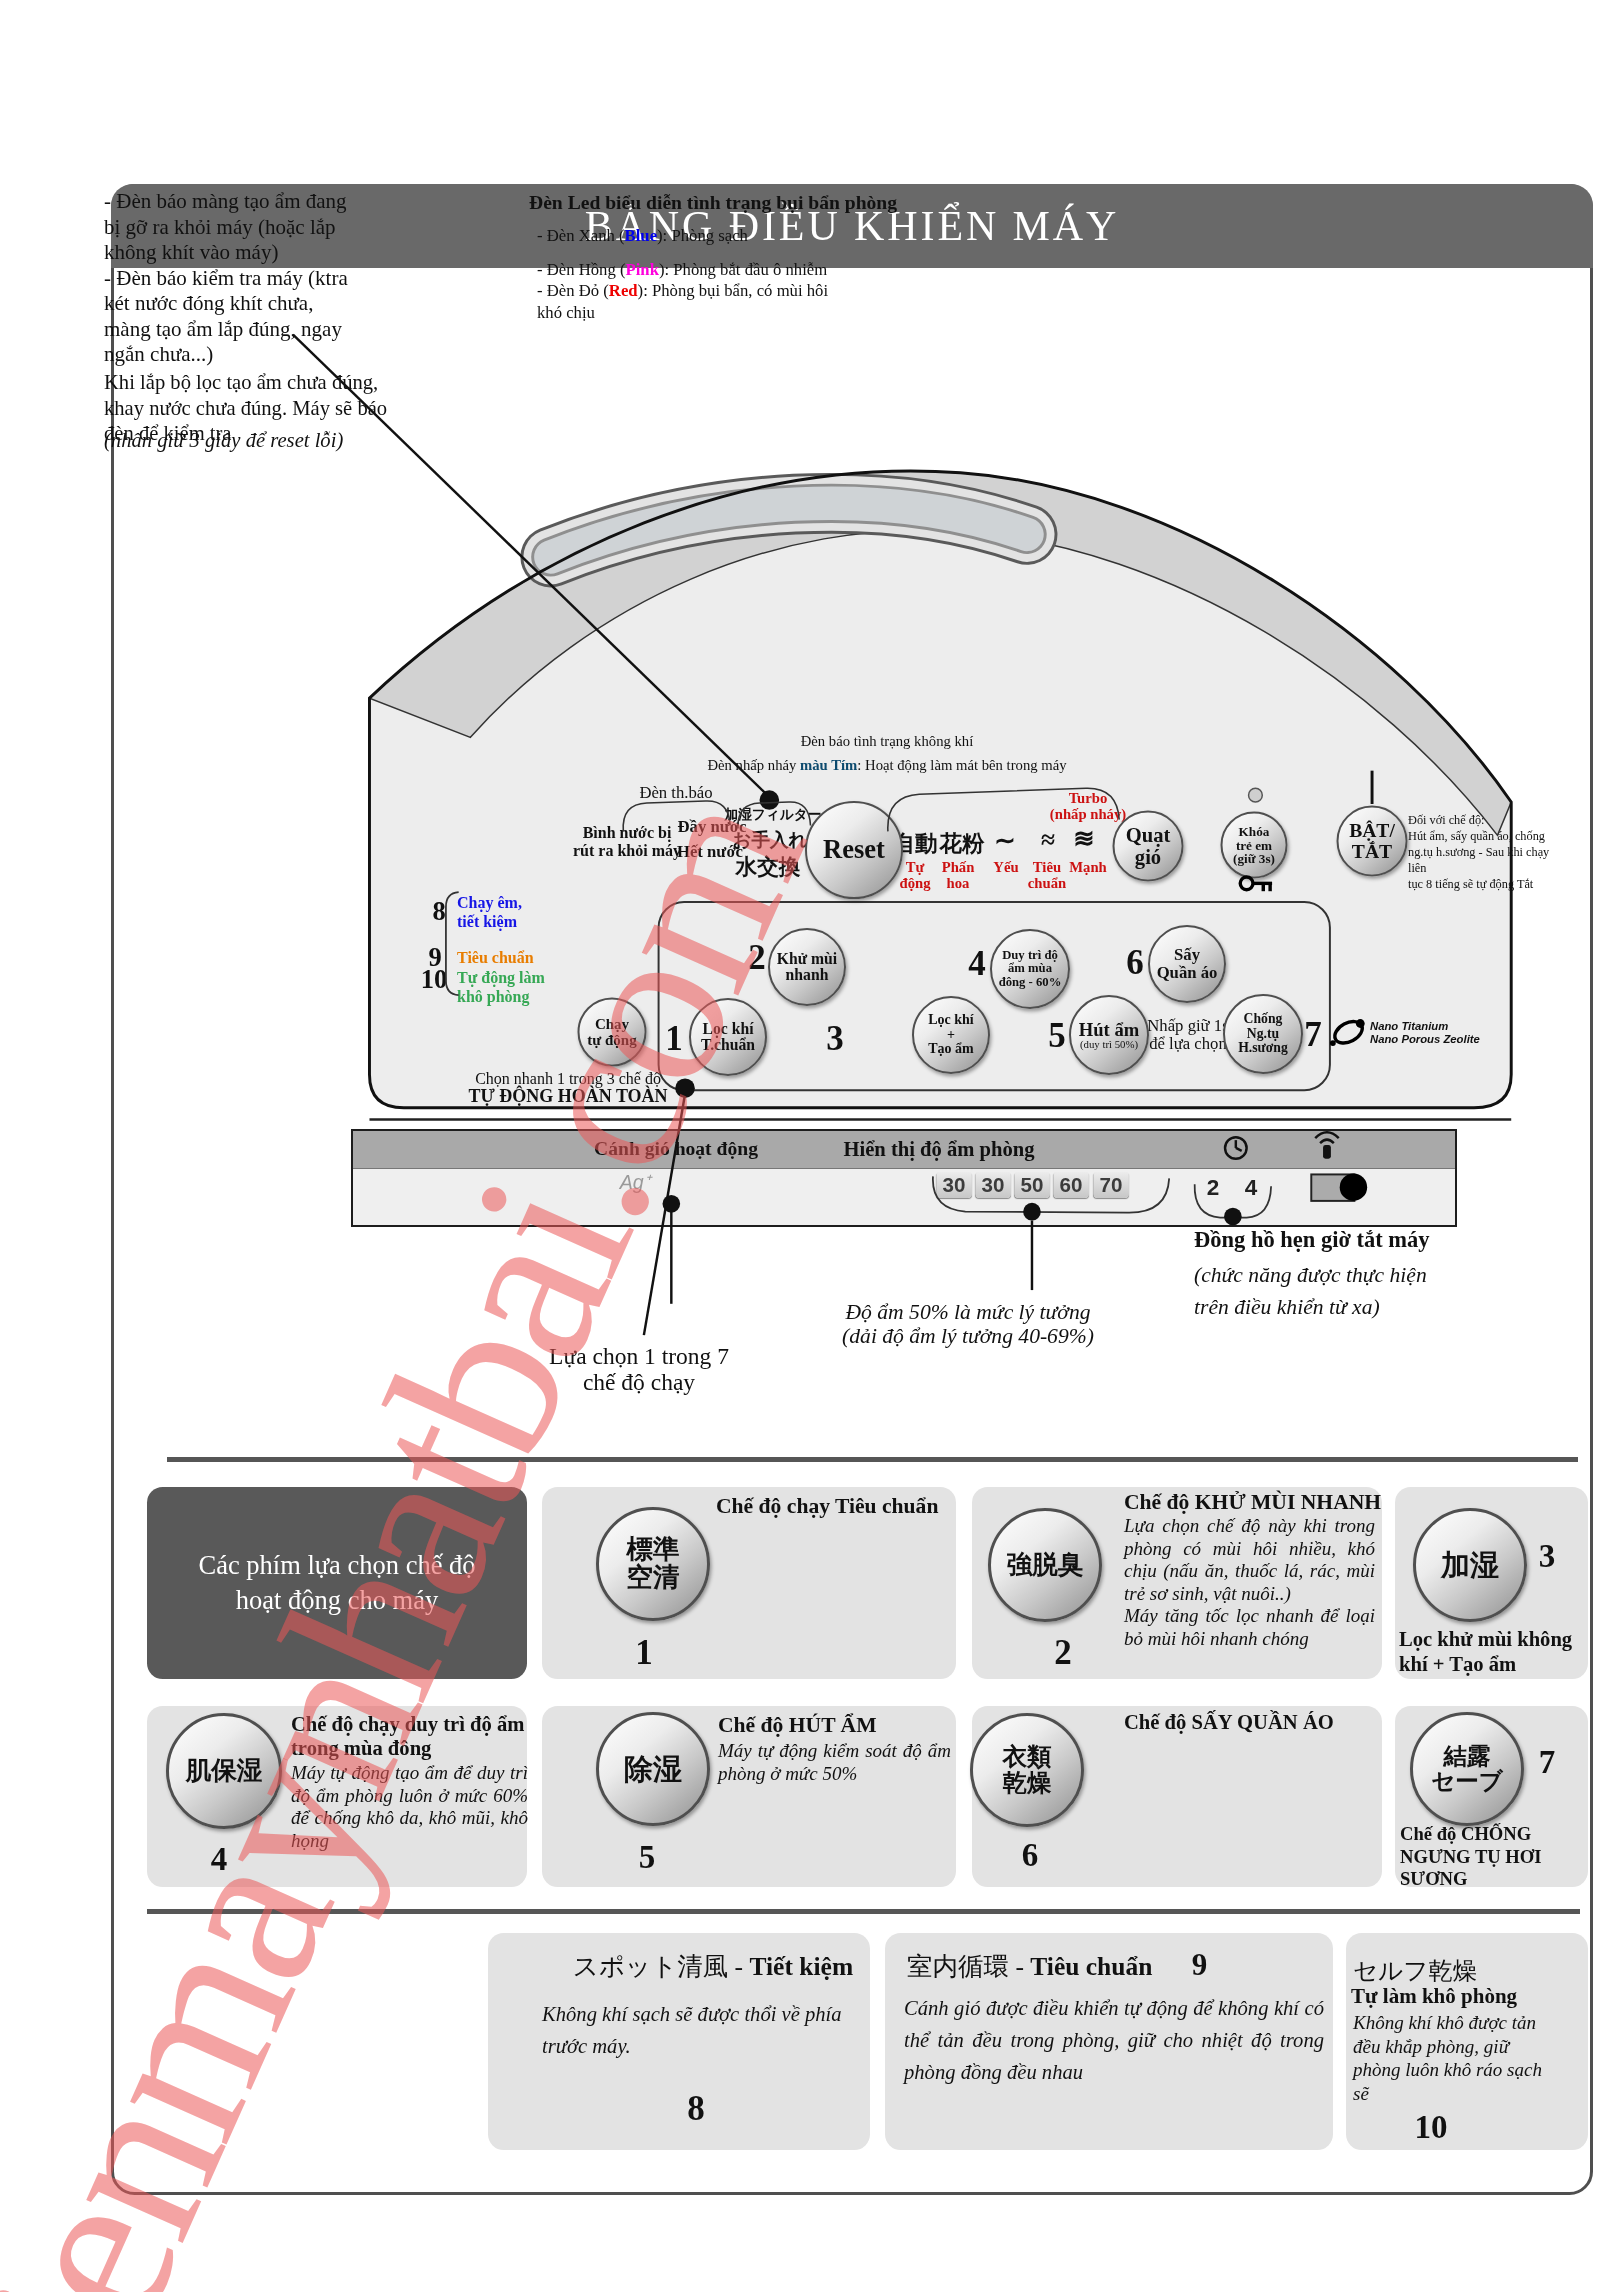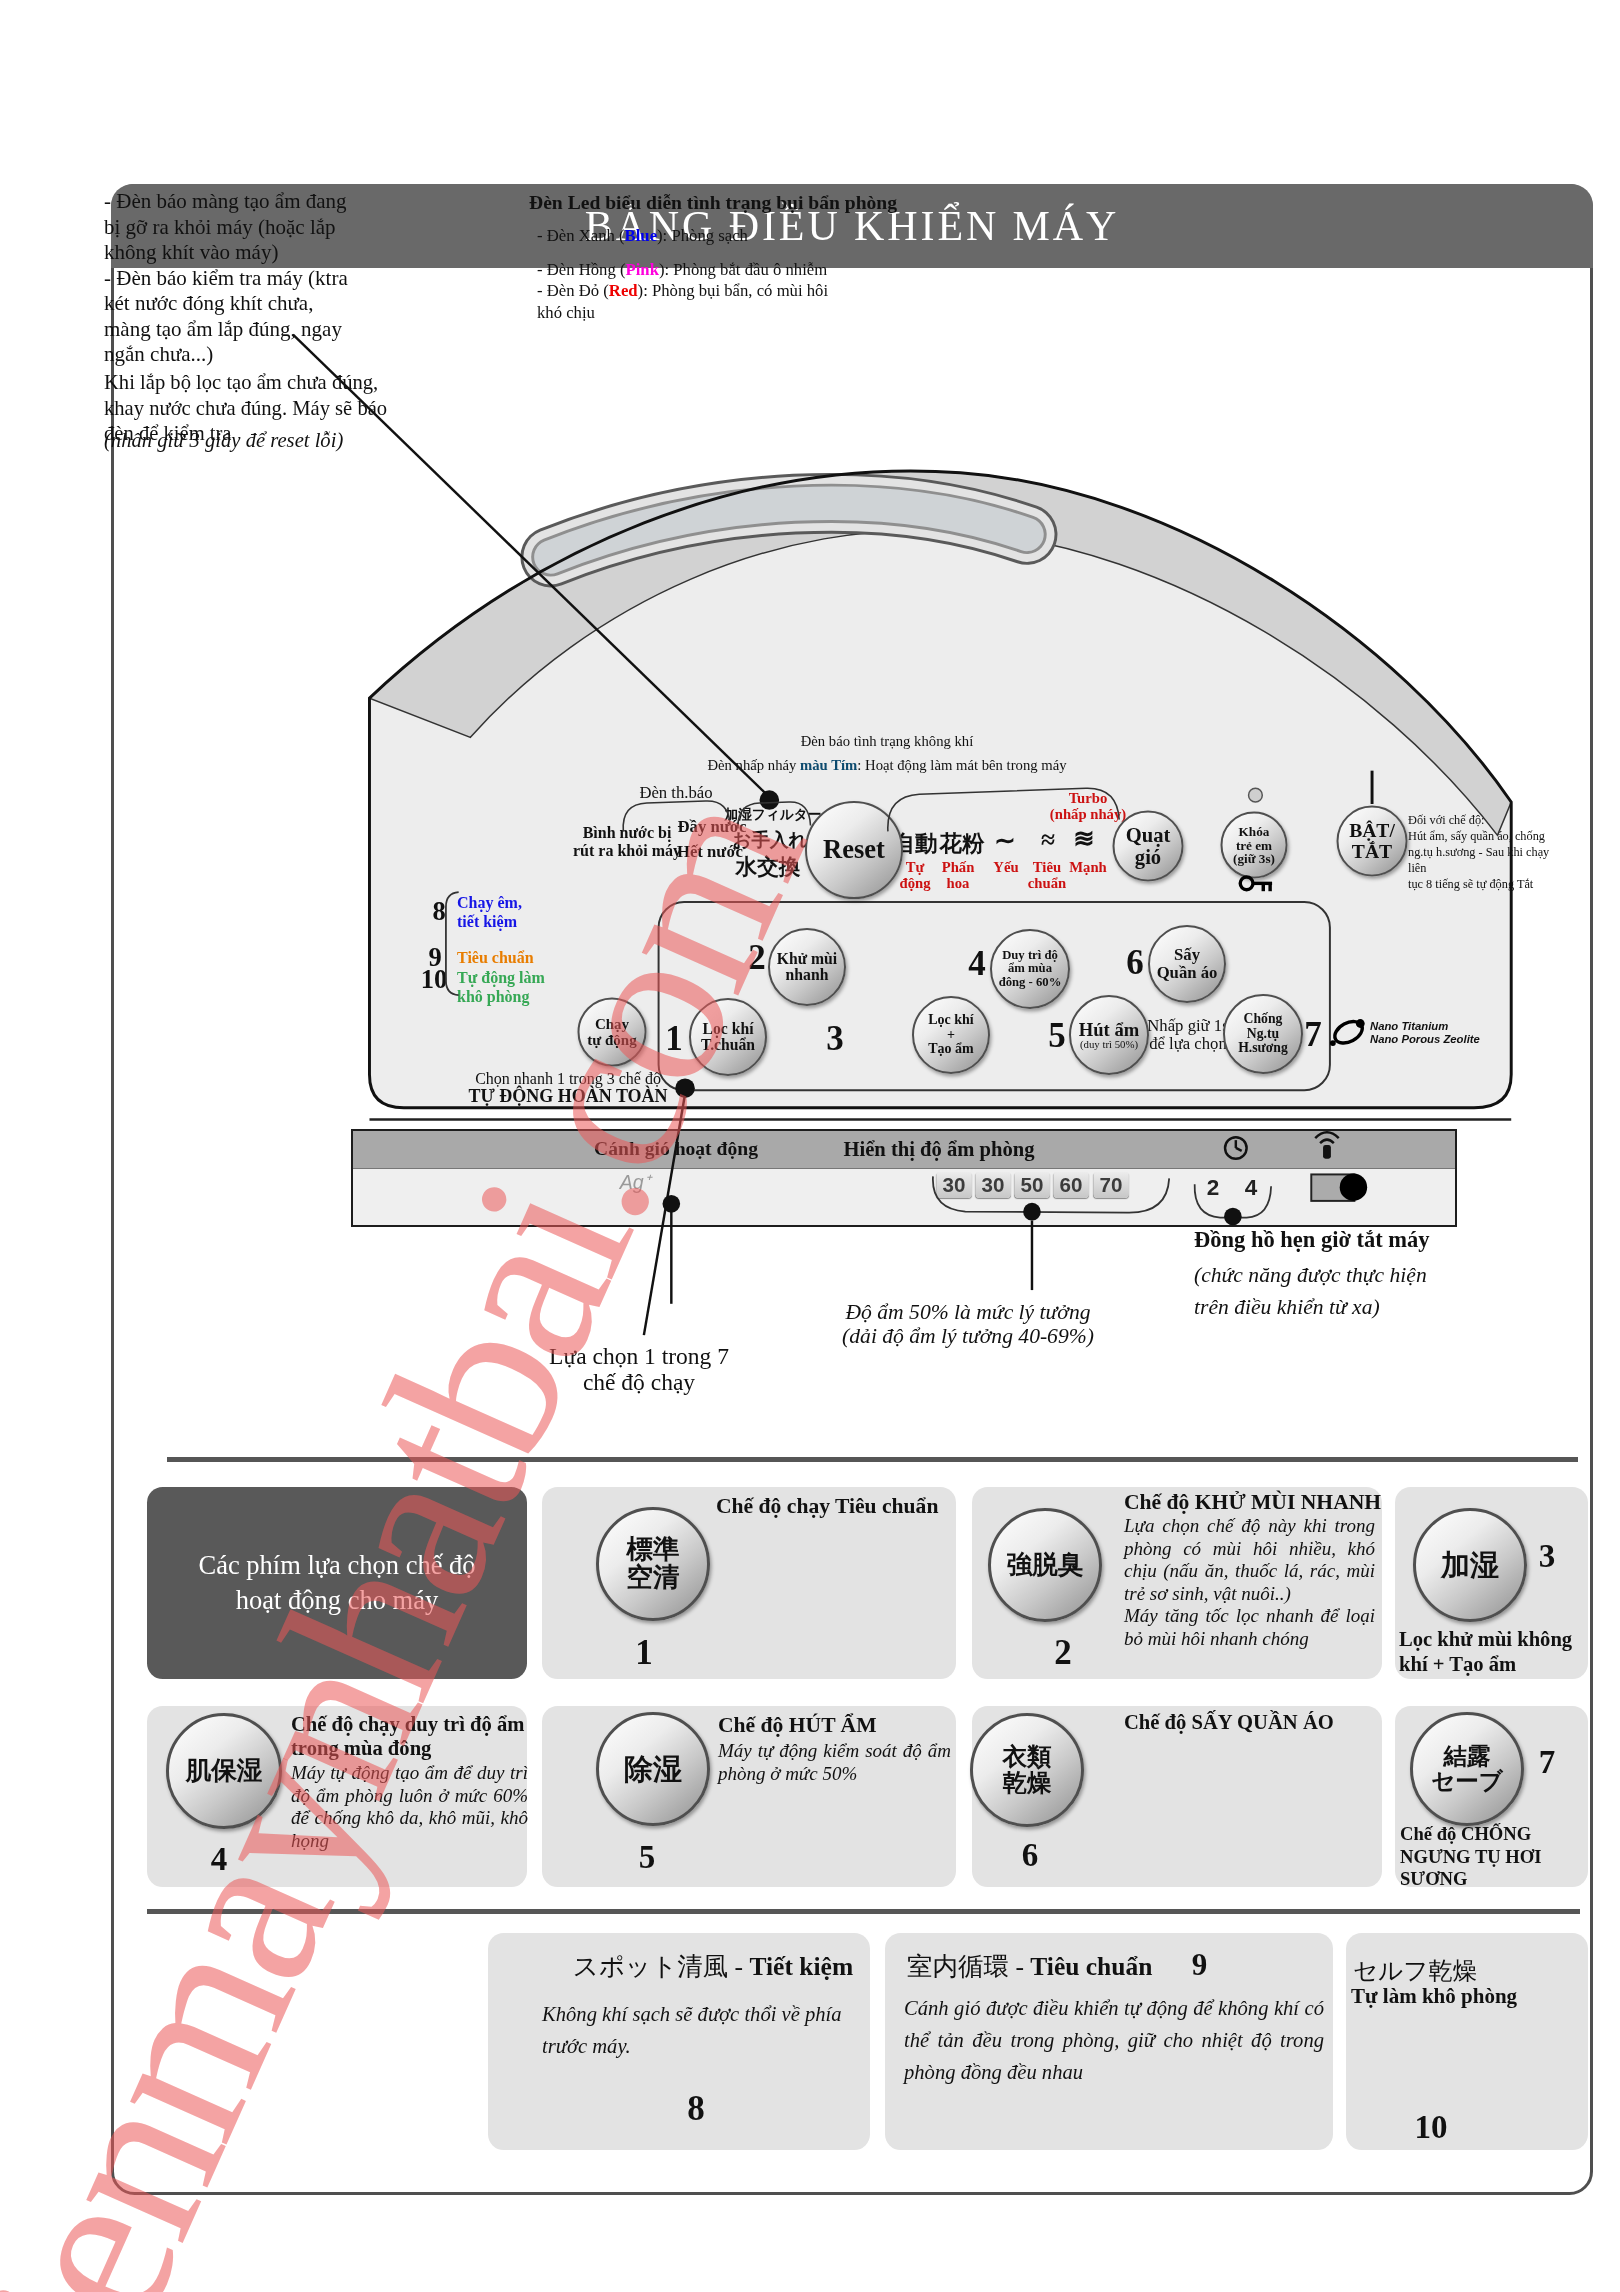--- a/index.html
+++ b/index.html
@@ -254,20 +254,21 @@
   <div class="cell" style="left:885px;top:1933px;width:448px;height:217px;"></div>
   <div class="abs z2" style="left:907px;top:1947px;font-size:25.5px;">
     <span>室内循環</span><span> - </span><span class="b">Tiêu chuẩn</span>
     <span class="b" style="font-size:31px;margin-left:33px;">9</span>
   </div>
   <div class="abs i jst z2" style="left:904px;top:1992px;width:420px;font-size:20.6px;line-height:32px;">Cánh gió được điều khiển tự động để không khí có thể tản đều trong phòng, giữ cho nhiệt độ trong phòng đồng đều nhau</div>
 
   <div class="cell" style="left:1346px;top:1933px;width:242px;height:217px;"></div>
   <div class="abs z2" style="left:1353px;top:1954px;font-size:24.5px;">セルフ乾燥</div>
   <div class="abs b z2" style="left:1351px;top:1984px;font-size:21px;">Tự làm khô phòng</div>
+  <div class="abs i z2" style="left:1353px;top:2011px;width:196px;font-size:19px;line-height:23.5px;">Không khí khô được tản đều khắp phòng, giữ phòng luôn khô ráo sạch sẽ</div>
   <div class="ctr b z2" style="left:1431px;top:2127px;font-size:33px;">10</div>
 
   <svg id="fgsvg" class="layer" width="1620" height="2293" viewBox="0 0 1653 2339">
     <line x1="299" y1="341" x2="784" y2="812" stroke="#111" stroke-width="2.5"></line>
     <circle cx="785" cy="816" r="10" fill="#111"></circle>
     <path d="M 636,848 Q 634,820 660,819 L 720,817 Q 744,816 745,842" fill="none" stroke="#333" stroke-width="1.6"></path>
     <path d="M 753,845 Q 752,820 775,819 L 805,818 Q 826,817 827,842" fill="none" stroke="#333" stroke-width="1.6"></path>
     <path d="M 906,848 Q 904,812 938,810 L 1108,804 Q 1140,803 1142,836" fill="none" stroke="#333" stroke-width="1.6"></path>
     <path d="M 468,910 Q 455,911 455,925 L 455,1000 Q 455,1014 468,1015" fill="none" stroke="#333" stroke-width="1.8"></path>
     <circle cx="1281" cy="811" r="7" fill="#cfcfcf" stroke="#555" stroke-width="1.5"></circle>

